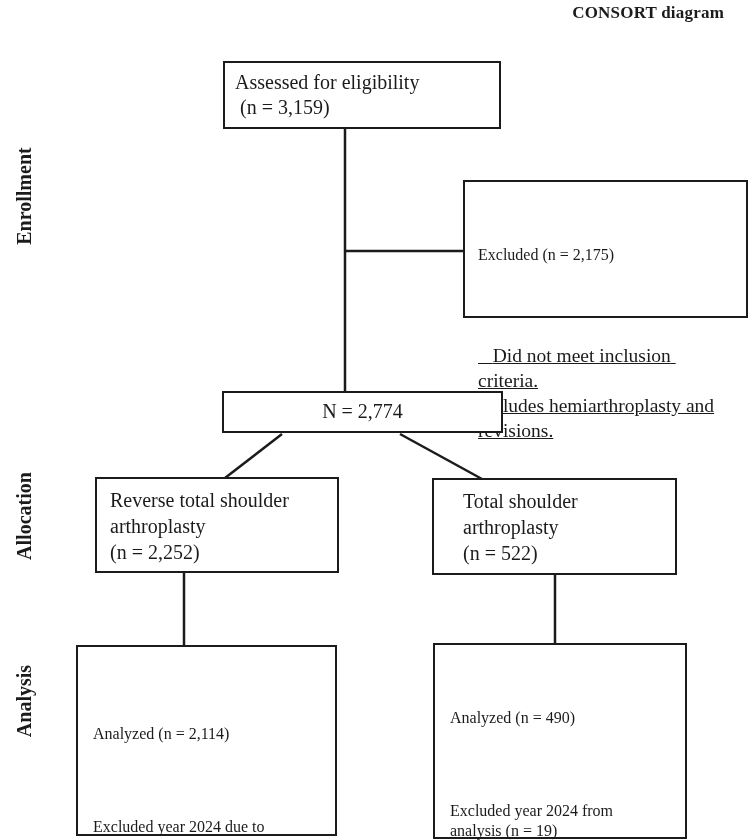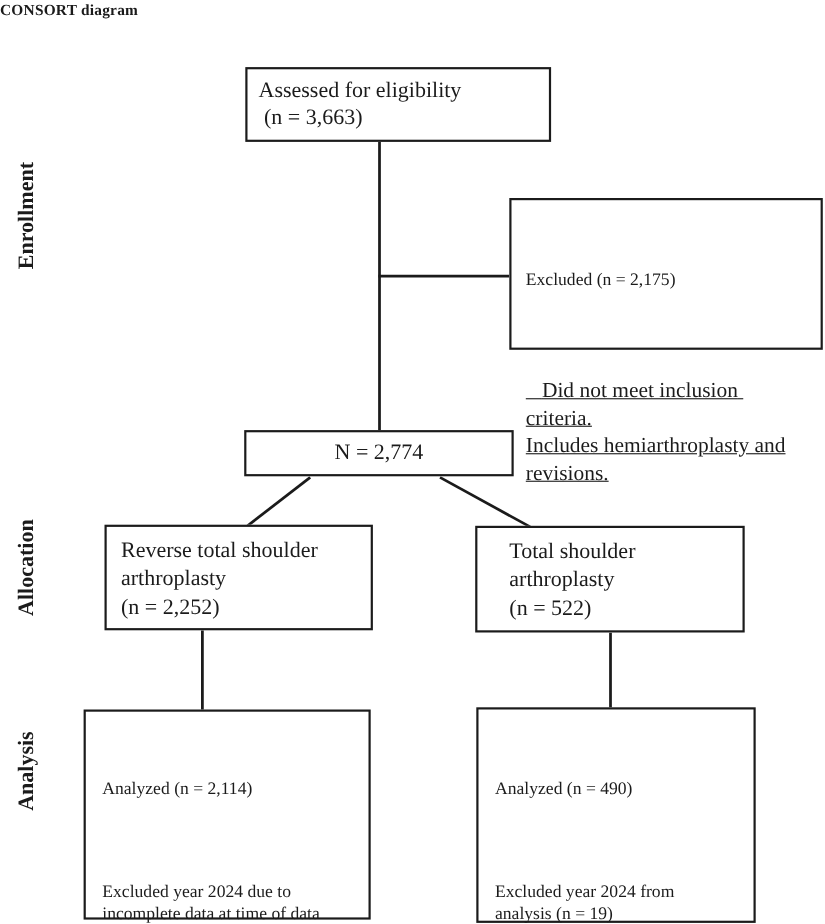--- a/index.html
+++ b/index.html
@@ -9,22 +9,22 @@
     height: 840px;
     background: var(--bg, #ffffff);
     font-family: "Liberation Serif", "DejaVu Serif", serif;
     color: var(--ink, #1b1b1b);
     overflow: hidden;
   }
   .title {
     position: absolute;
     top: 3px; left: 0;
     width: 724px;
-    text-align: left;
-    font-size: 14px;
+    text-align: right;
+    font-size: 17px;
     font-weight: bold;
     letter-spacing: 0.2px;
   }
   .connectors {
     position: absolute;
     top: 0; left: 0;
     width: 750px; height: 840px;
     pointer-events: none;
   }
   .box {
@@ -32,24 +32,24 @@
     box-sizing: border-box;
     border: 2px solid var(--ink, #1b1b1b);
     background: #ffffff;
     white-space: pre-wrap;
     font-size: 20px;
     line-height: 25px;
   }
   .box-assessed   { left: 223px; top: 61px;  width: 278px; height: 68px;  padding: 7px 10px; }
   .box-excluded   { left: 463px; top: 180px; width: 285px; height: 138px; padding: 10px 13px; font-size: 19.5px; }
   .box-excluded .body { margin-top: 25px; text-decoration: underline; }
-  .box-n          { left: 222px; top: 391px; width: 245px; height: 42px;  text-align: center; line-height: 37px; }
+  .box-n          { left: 222px; top: 391px; width: 281px; height: 42px;  text-align: center; line-height: 37px; }
   .box-alloc-l    { left: 95px;  top: 477px; width: 244px; height: 96px;  padding: 8px 13px; line-height: 26px; }
   .box-alloc-r    { left: 432px; top: 478px; width: 245px; height: 97px;  padding: 8px 29px; line-height: 26px; }
-  .box-analysis-l { left: 76px;  top: 645px; width: 261px; height: 191px; padding: 8px 15px; }
+  .box-analysis-l { left: 76px;  top: 645px; width: 261px; height: 191px; padding: 24px 15px; }
   .box-analysis-r { left: 433px; top: 643px; width: 254px; height: 196px; padding: 10px 15px; }
   .box .header { font-size: 16px; line-height: 26px; }
   .box .small-body { font-size: 16px; line-height: 20px; margin-top: 20px; }
   .stage-label {
     position: absolute;
     width: 160px; height: 28px;
     line-height: 28px;
     text-align: center;
     font-size: 20px;
     font-weight: bold;
@@ -73,21 +73,21 @@
     <path d="M400 434 L482 479" stroke="#1b1b1b" stroke-width="2.5" fill="none"></path>
     <path d="M184 573 L184 646" stroke="#1b1b1b" stroke-width="2.5" fill="none"></path>
     <path d="M555 575 L555 644" stroke="#1b1b1b" stroke-width="2.5" fill="none"></path>
   </svg>
 
   <div class="stage-label stage-enrollment">Enrollment</div>
   <div class="stage-label stage-allocation">Allocation</div>
   <div class="stage-label stage-analysis">Analysis</div>
 
   <div class="box box-assessed">Assessed for eligibility
- (n = 3,663)</div>
+ (n = 3,159)</div>
 
   <div class="box box-excluded">
     <div class="header">Excluded (n = 2,175)</div>
     <div class="body">   Did not meet inclusion criteria.
 Includes hemiarthroplasty and
 revisions.</div>
   </div>
 
   <div class="box box-n">N = 2,774</div>
 

